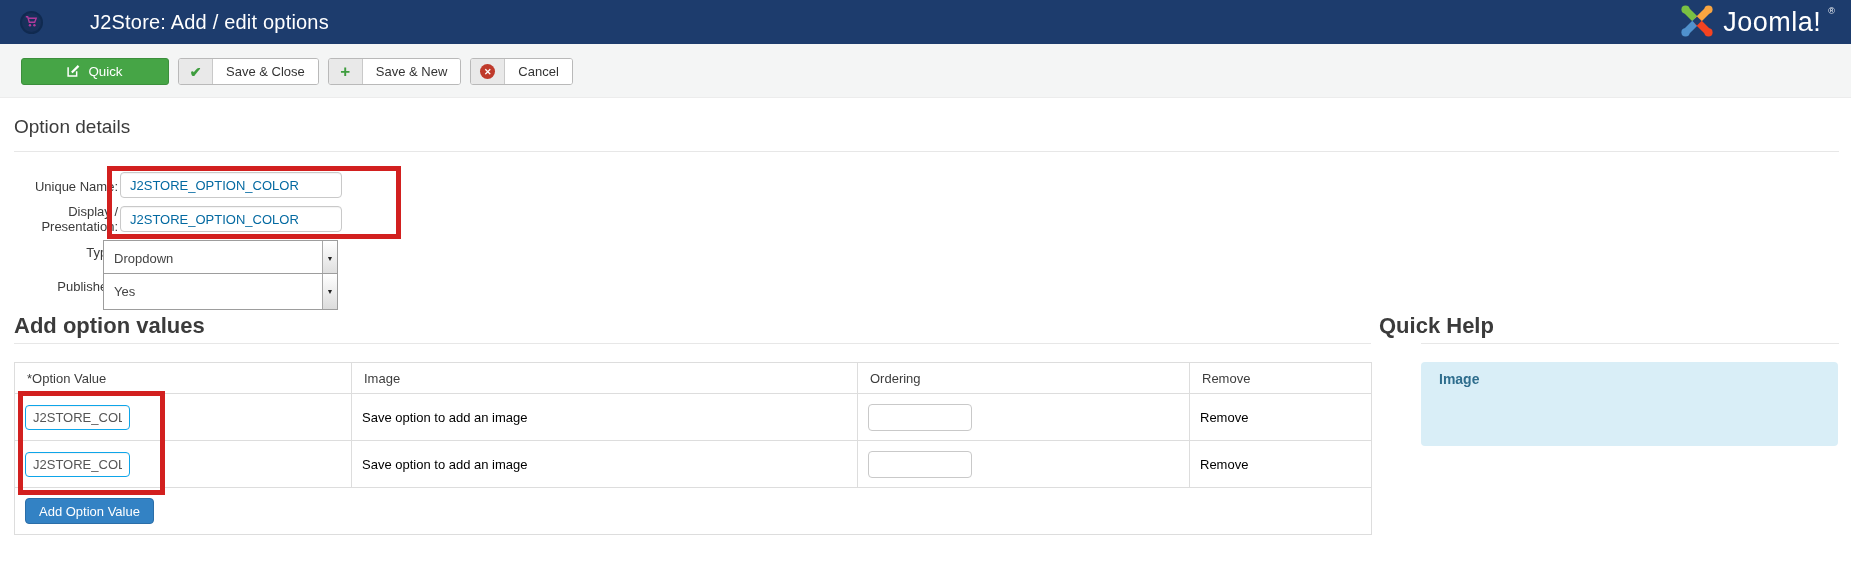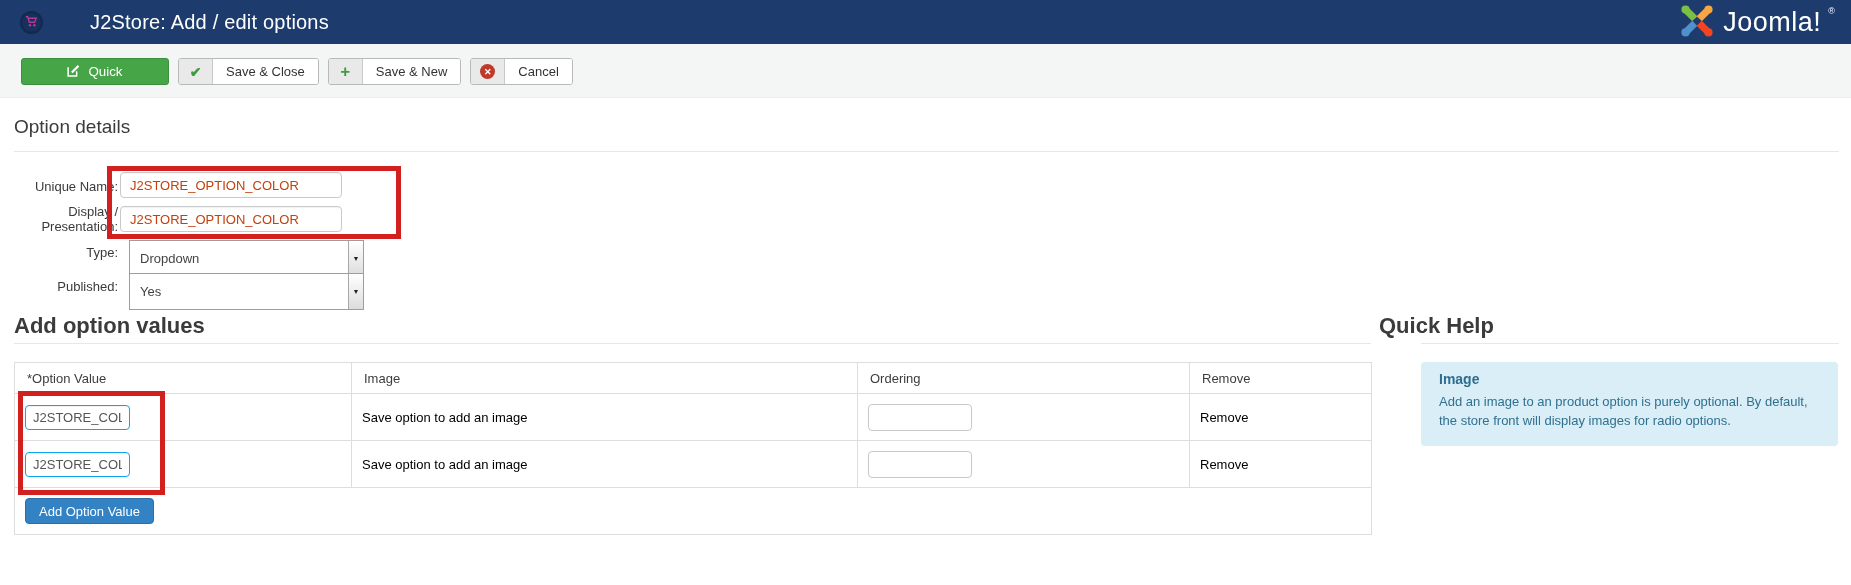--- a/index.html
+++ b/index.html
@@ -33,24 +33,24 @@
   .ico-cancel { width:15px; height:15px; border-radius:50%; background:#bf3a2b; color:#fff; font-size:9px;
                 font-weight:bold; display:flex; align-items:center; justify-content:center; }
 
   
   .h-legend { position:absolute; left:14px; top:116px; font-size:19px; font-weight:400; color:#3b3b3b; }
   .hr { position:absolute; border-top:1px solid #e7e7e7; height:0; }
   .hr1 { left:14px; top:151px; width:1825px; }
 
   .flabel { position:absolute; left:14px; width:104px; text-align:right; color:#3a3a3a; line-height:15px; }
   .tinput { position:absolute; left:120px; width:222px; height:26px; border:1px solid #c9c9c9; border-radius:4px;
-            padding:4px 9px; font-size:13px; color:#c2410c; background:#fff;
+            padding:4px 9px; font-size:13px; color:#0369a1; background:#fff;
             box-shadow:inset 0 1px 1px rgba(0,0,0,.05); font-family:"Liberation Sans",sans-serif; }
   .fselect { position:absolute; left:103px; width:235px; height:37px; border:1px solid #9d9d9d; background:#fff;
-             display:flex; align-items:center; cursor:pointer;margin-left:26px; }
+             display:flex; align-items:center; cursor:pointer; }
   .fselect .sel-text { flex:1; padding-left:10px; color:#444; }
   .sel-arrow { width:15px; align-self:stretch; border-left:1px solid #a8a8a8;
                background:linear-gradient(#ffffff,#dcdcdc); display:flex; align-items:center; justify-content:center;
                font-size:7px; color:#222; }
 
   .redbox { position:absolute; border:5px solid #d2201f; pointer-events:none; z-index:20; }
   .redbox1 { left:107px; top:166px; width:294px; height:73px; }
   .redbox2 { left:18px;  top:391px; width:147px; height:104px; }
 
   
@@ -210,16 +210,15 @@
     </tr>
   </tbody>
     </table>
 
   <div class="redbox redbox2"></div>
 
   <div class="h-bold h-help">Quick Help</div>
   <div class="hr hr3"></div>
   <div class="help-box">
     <div class="help-title">Image</div>
-    <div class="help-text">Add an image to an product option is purely optional. By default, the store front will display images for radio options.</div>
   </div>
 
 </div>
 
 </body></html>

